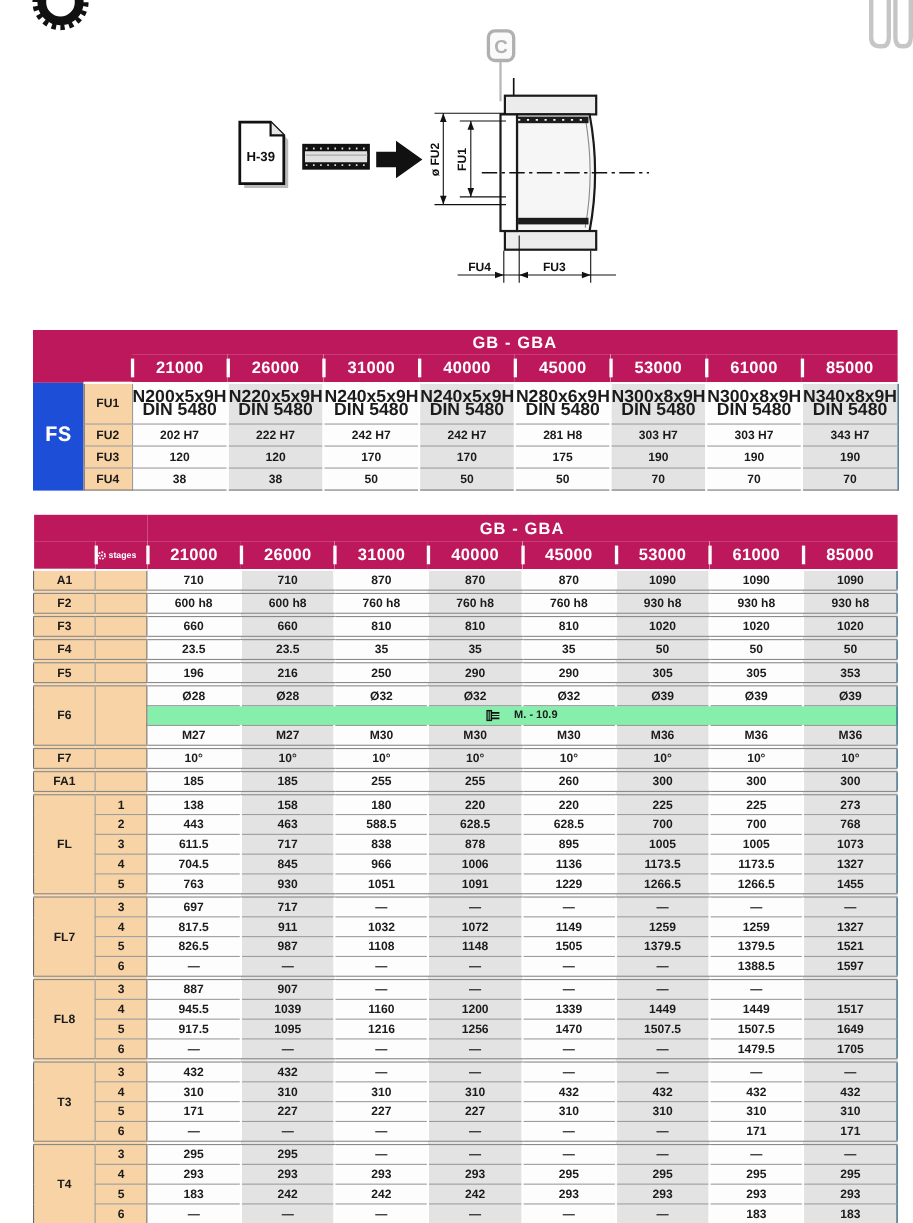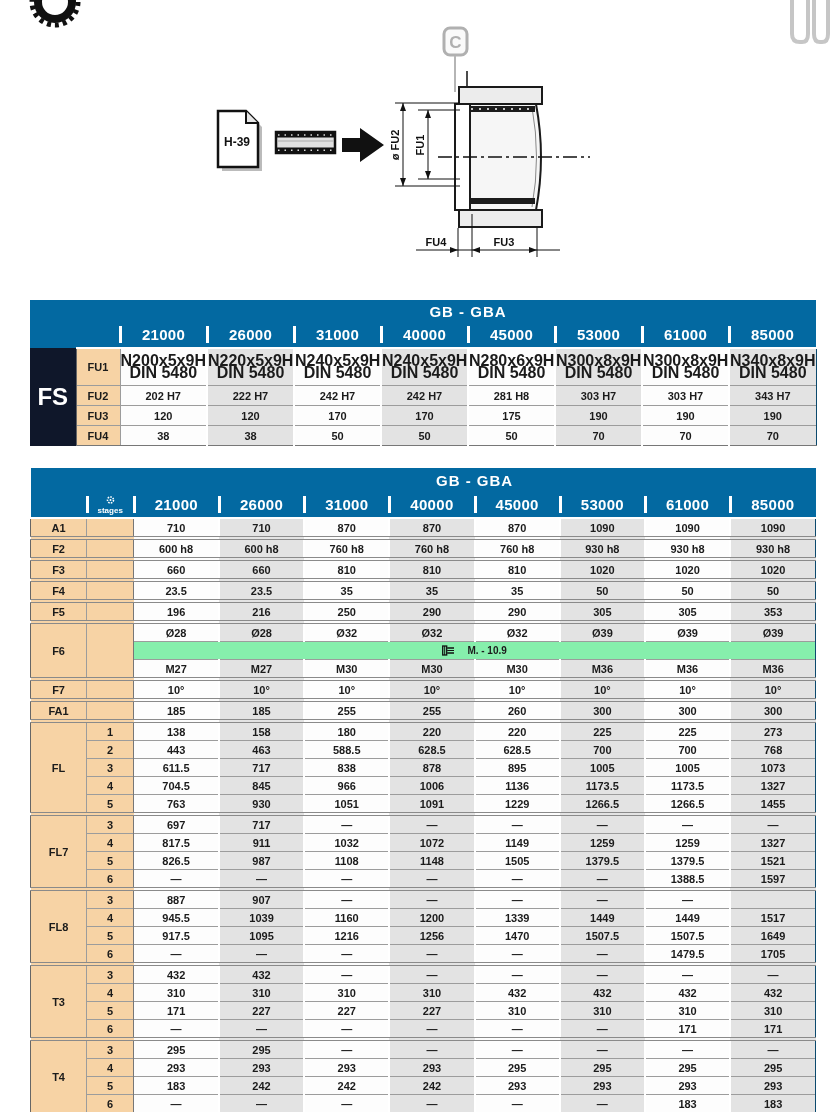--- a/index.html
+++ b/index.html
@@ -13,51 +13,51 @@
   
   .hubdraw{position:absolute;left:385px;top:20px;}
   .docicon{position:absolute;left:215px;top:108px;}
   .shafticon{position:absolute;left:274px;top:128px;}
   .arrowicon{position:absolute;left:341px;top:125px;}
 
   
   table.t{border-collapse:collapse;table-layout:fixed;position:absolute;left:30px;
           font-weight:700;}
   table.t td{padding:0;text-align:center;vertical-align:middle;}
-  .t thead td{background:#0369a1;color:#fff;}
+  .t thead td{background:#be185d;color:#fff;}
   .t .ttitle{font-size:15px;letter-spacing:1px;}
   .t .colnum{font-size:15px;position:relative;letter-spacing:.3px;}
   .t .colnum::before,.t .stagehead::before{content:"";position:absolute;left:-1px;top:4px;bottom:4px;width:3px;background:#fff;}
   .t tbody td{border-top:1px solid #9c9c9c;font-size:11px;height:19px;}
   .t tr.first-row td{border-top:2px solid #fff;}
   .t tr.group-start td{border-top:4px double #8a8a8a;}
   .t .rowlabel{background:#f7d3a5;border-left:1px solid #666;border-right:1px solid #9c9c9c;font-size:11px;}
   .t .stage{background:#f7d3a5;border-right:1px solid #777;font-size:11px;}
   .t .cell{border-left:2px solid #fff;}
   .t .cell.first-data{border-left:1px solid #777;}
   .t .plain{background:#fdfdfd;}
   .t .alt{background:#e3e3e3;}
   .t tbody tr:last-child td{border-bottom:1px solid #777;}
   .t .cell:last-child{border-right:1px solid #0c4a6e;}
 
   
   #table1{top:300px;width:786px;}
   #table1 thead tr:first-child{height:22px;}
   #table1 thead tr:last-child{height:26px;}
-  #table1 .side-label{background:#0f172a;color:#fff;font-size:24px;border-top:0 !important;border-left:0;}
+  #table1 .side-label{background:#1d4ed8;color:#fff;font-size:20px;border-top:0 !important;border-left:0;font-family:Liberation Mono, monospace;}
   #table1 .two-line{font-size:16px;line-height:12px;height:36px;}
   #table1 tbody tr:first-child td{height:36px;}
 
   
   #table2{top:468px;width:786px;}
   #table2 thead tr:first-child{height:24px;}
   #table2 thead tr:last-child{height:26px;}
   #table2 tbody td{height:17px;}
   .stagehead{position:relative;font-size:8px;line-height:9px;}
-  .stagehead .sh-inner{display:flex;flex-direction:column;align-items:center;gap:1px;}
+  .stagehead .sh-inner{display:flex;flex-direction:row;align-items:center;gap:1px;}
   .merged{background:#86efac;}
   .merged .m-inner{display:flex;align-items:center;justify-content:center;gap:12px;font-size:10px;}
 </style>
 </head>
 <body>
 
 <div class="page">
 
   <svg class="gear-topleft" width="62" height="62" viewBox="0 0 62 62">
     <circle cx="31" cy="28" r="17" fill="none" stroke="#111" stroke-width="8"></circle>

